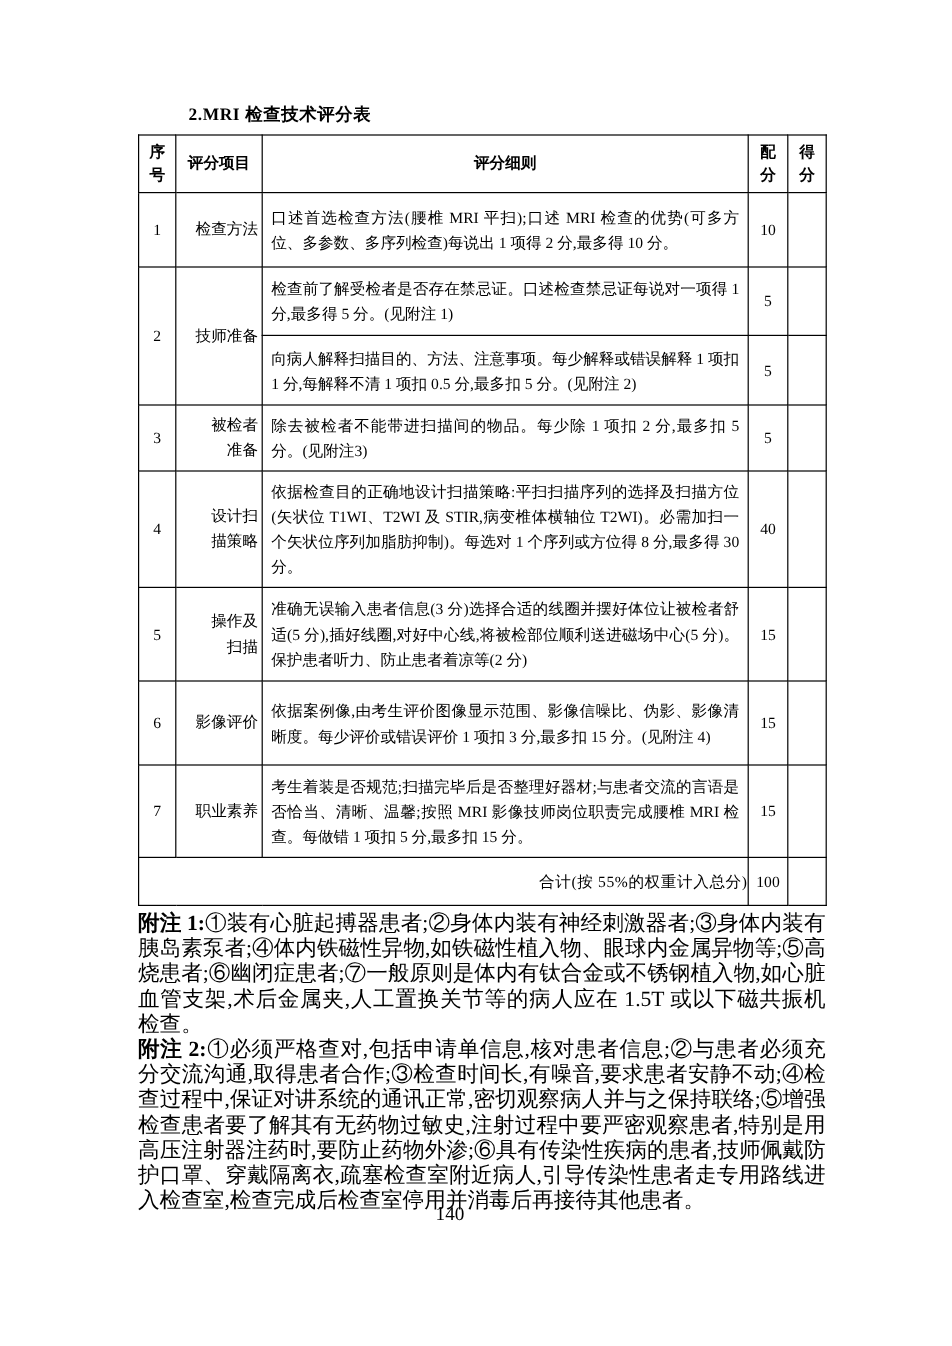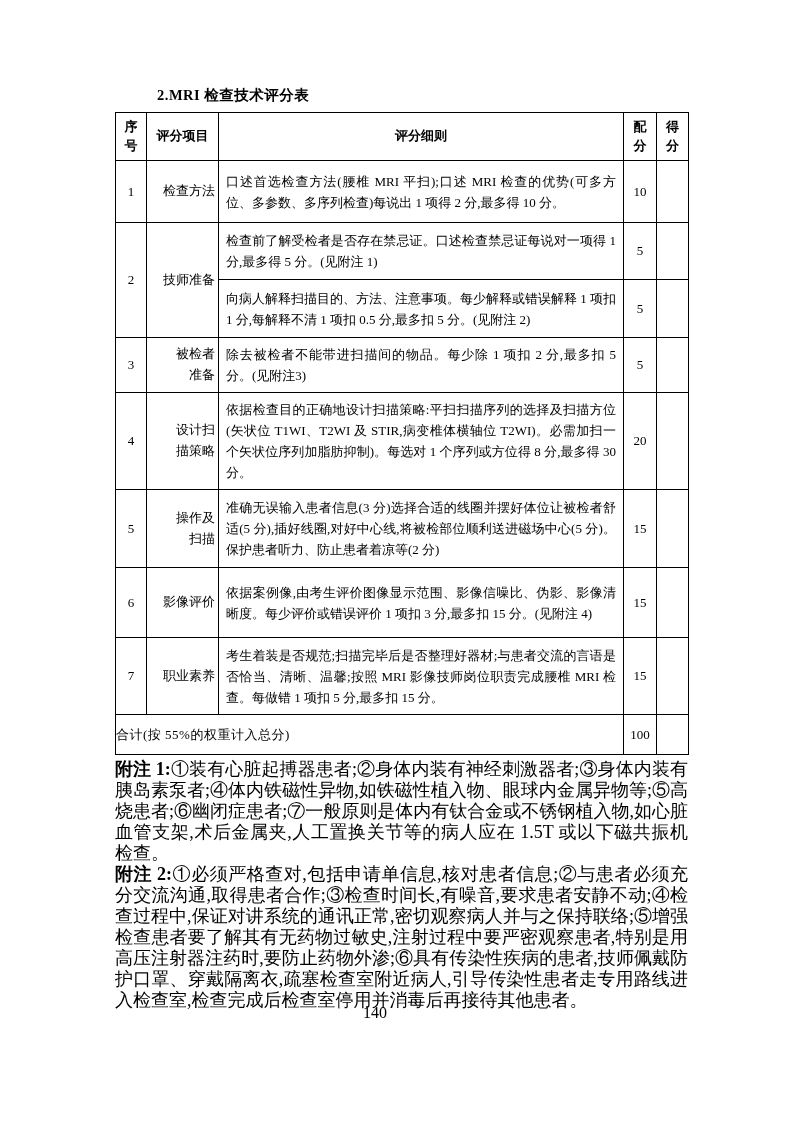--- a/index.html
+++ b/index.html
@@ -53,21 +53,21 @@
     white-space: pre-line;
     line-height: 1.6;
     padding: 3px 3px;
   }
   .detail-cell {
     text-align: justify;
     padding: 6px 7px;
     line-height: 21px;
   }
   .total-cell {
-    text-align: left;
+    text-align: right;
     letter-spacing: 0.5px;
   }
   tr.r1  { height: 62px; }
   tr.r2a { height: 57px; }
   tr.r2b { height: 58px; }
   tr.r3  { height: 50px; }
   tr.r4  { height: 93px; }
   tr.r5  { height: 78px; }
   tr.r6  { height: 70px; }
   tr.r7  { height: 77px; }
@@ -145,21 +145,21 @@
         <td class="detail-cell">除去被检者不能带进扫描间的物品。每少除 1 项扣 2 分,最多扣 5 分。(见附注3)</td>
         <td class="pts-cell">5</td>
         <td class="earn-cell"></td>
       </tr>
 
       <tr class="r4">
         <td class="no-cell">4</td>
         <td class="item-cell">设计扫
 描策略</td>
         <td class="detail-cell">依据检查目的正确地设计扫描策略:平扫扫描序列的选择及扫描方位(矢状位 T1WI、T2WI 及 STIR,病变椎体横轴位 T2WI)。必需加扫一个矢状位序列加脂肪抑制)。每选对 1 个序列或方位得 8 分,最多得 30 分。</td>
-        <td class="pts-cell">20</td>
+        <td class="pts-cell">40</td>
         <td class="earn-cell"></td>
       </tr>
 
       <tr class="r5">
         <td class="no-cell">5</td>
         <td class="item-cell">操作及
 扫描</td>
         <td class="detail-cell">准确无误输入患者信息(3 分)选择合适的线圈并摆好体位让被检者舒适(5 分),插好线圈,对好中心线,将被检部位顺利送进磁场中心(5 分)。保护患者听力、防止患者着凉等(2 分)</td>
         <td class="pts-cell">15</td>
         <td class="earn-cell"></td>

